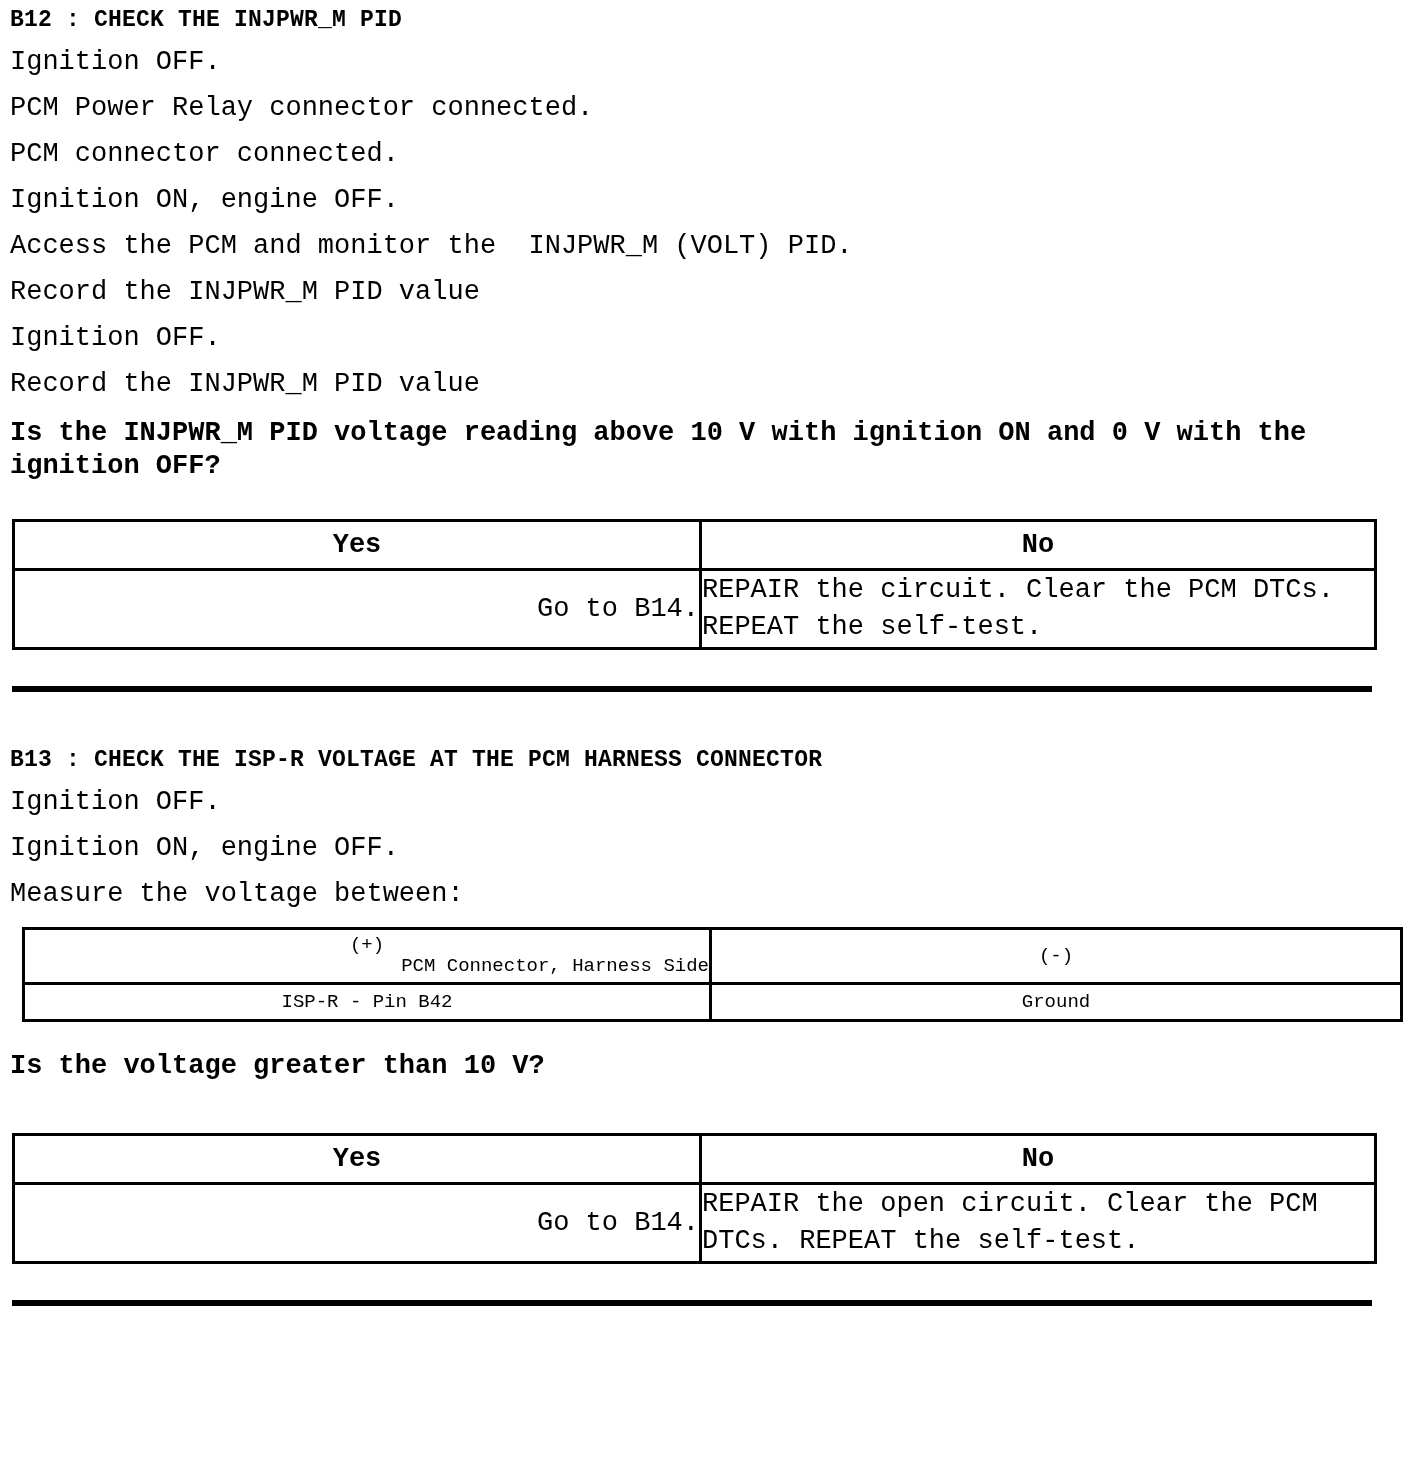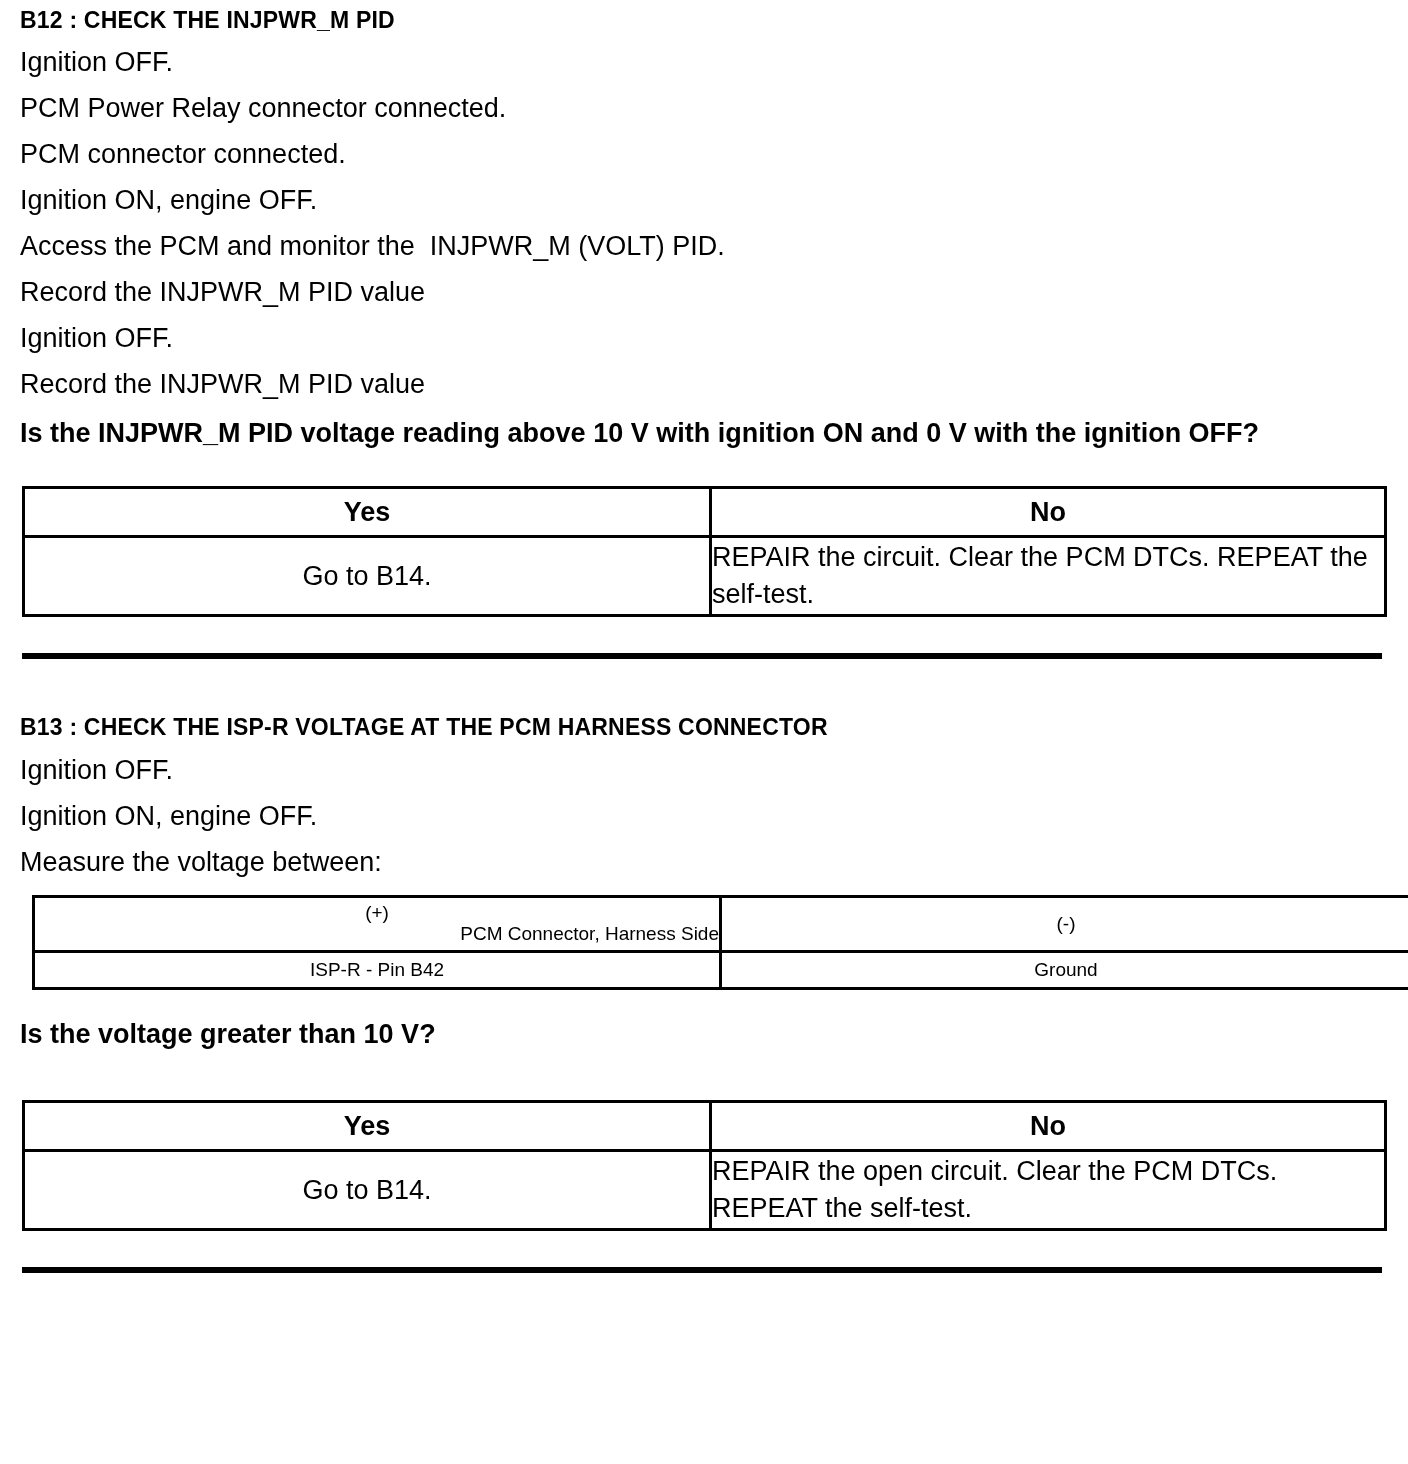--- a/index.html
+++ b/index.html
@@ -9,21 +9,22 @@
   }
   body {
     width: 1408px;
     min-height: 1464px;
     font-family: "Liberation Sans", sans-serif;
     color: #000000;
   }
   .page {
     width: 1318px;
     box-sizing: border-box;
-    padding: 0 20px;
+    padding: 0 10px;
+    font-family: Liberation Mono, monospace;
   }
   .step-heading {
     font-size: 23px;
     font-weight: bold;
     letter-spacing: 0.2px;
     margin: 8px 0 10px 0;
     line-height: 1.1;
   }
   .step-line {
     font-size: 27px;
@@ -59,21 +60,21 @@
     font-size: 27px;
     font-weight: bold;
     height: 46px;
     line-height: 46px;
   }
   table.answer td {
     font-size: 27px;
     height: 76px;
   }
   td.ans-center {
-    text-align: center;
+    text-align: right;
   }
   td.ans-left {
     text-align: left;
     padding-left: 4px;
     line-height: 1.38;
   }
   .col-yes { width: 684px; }
   .col-no  { width: 672px; }
 
   

